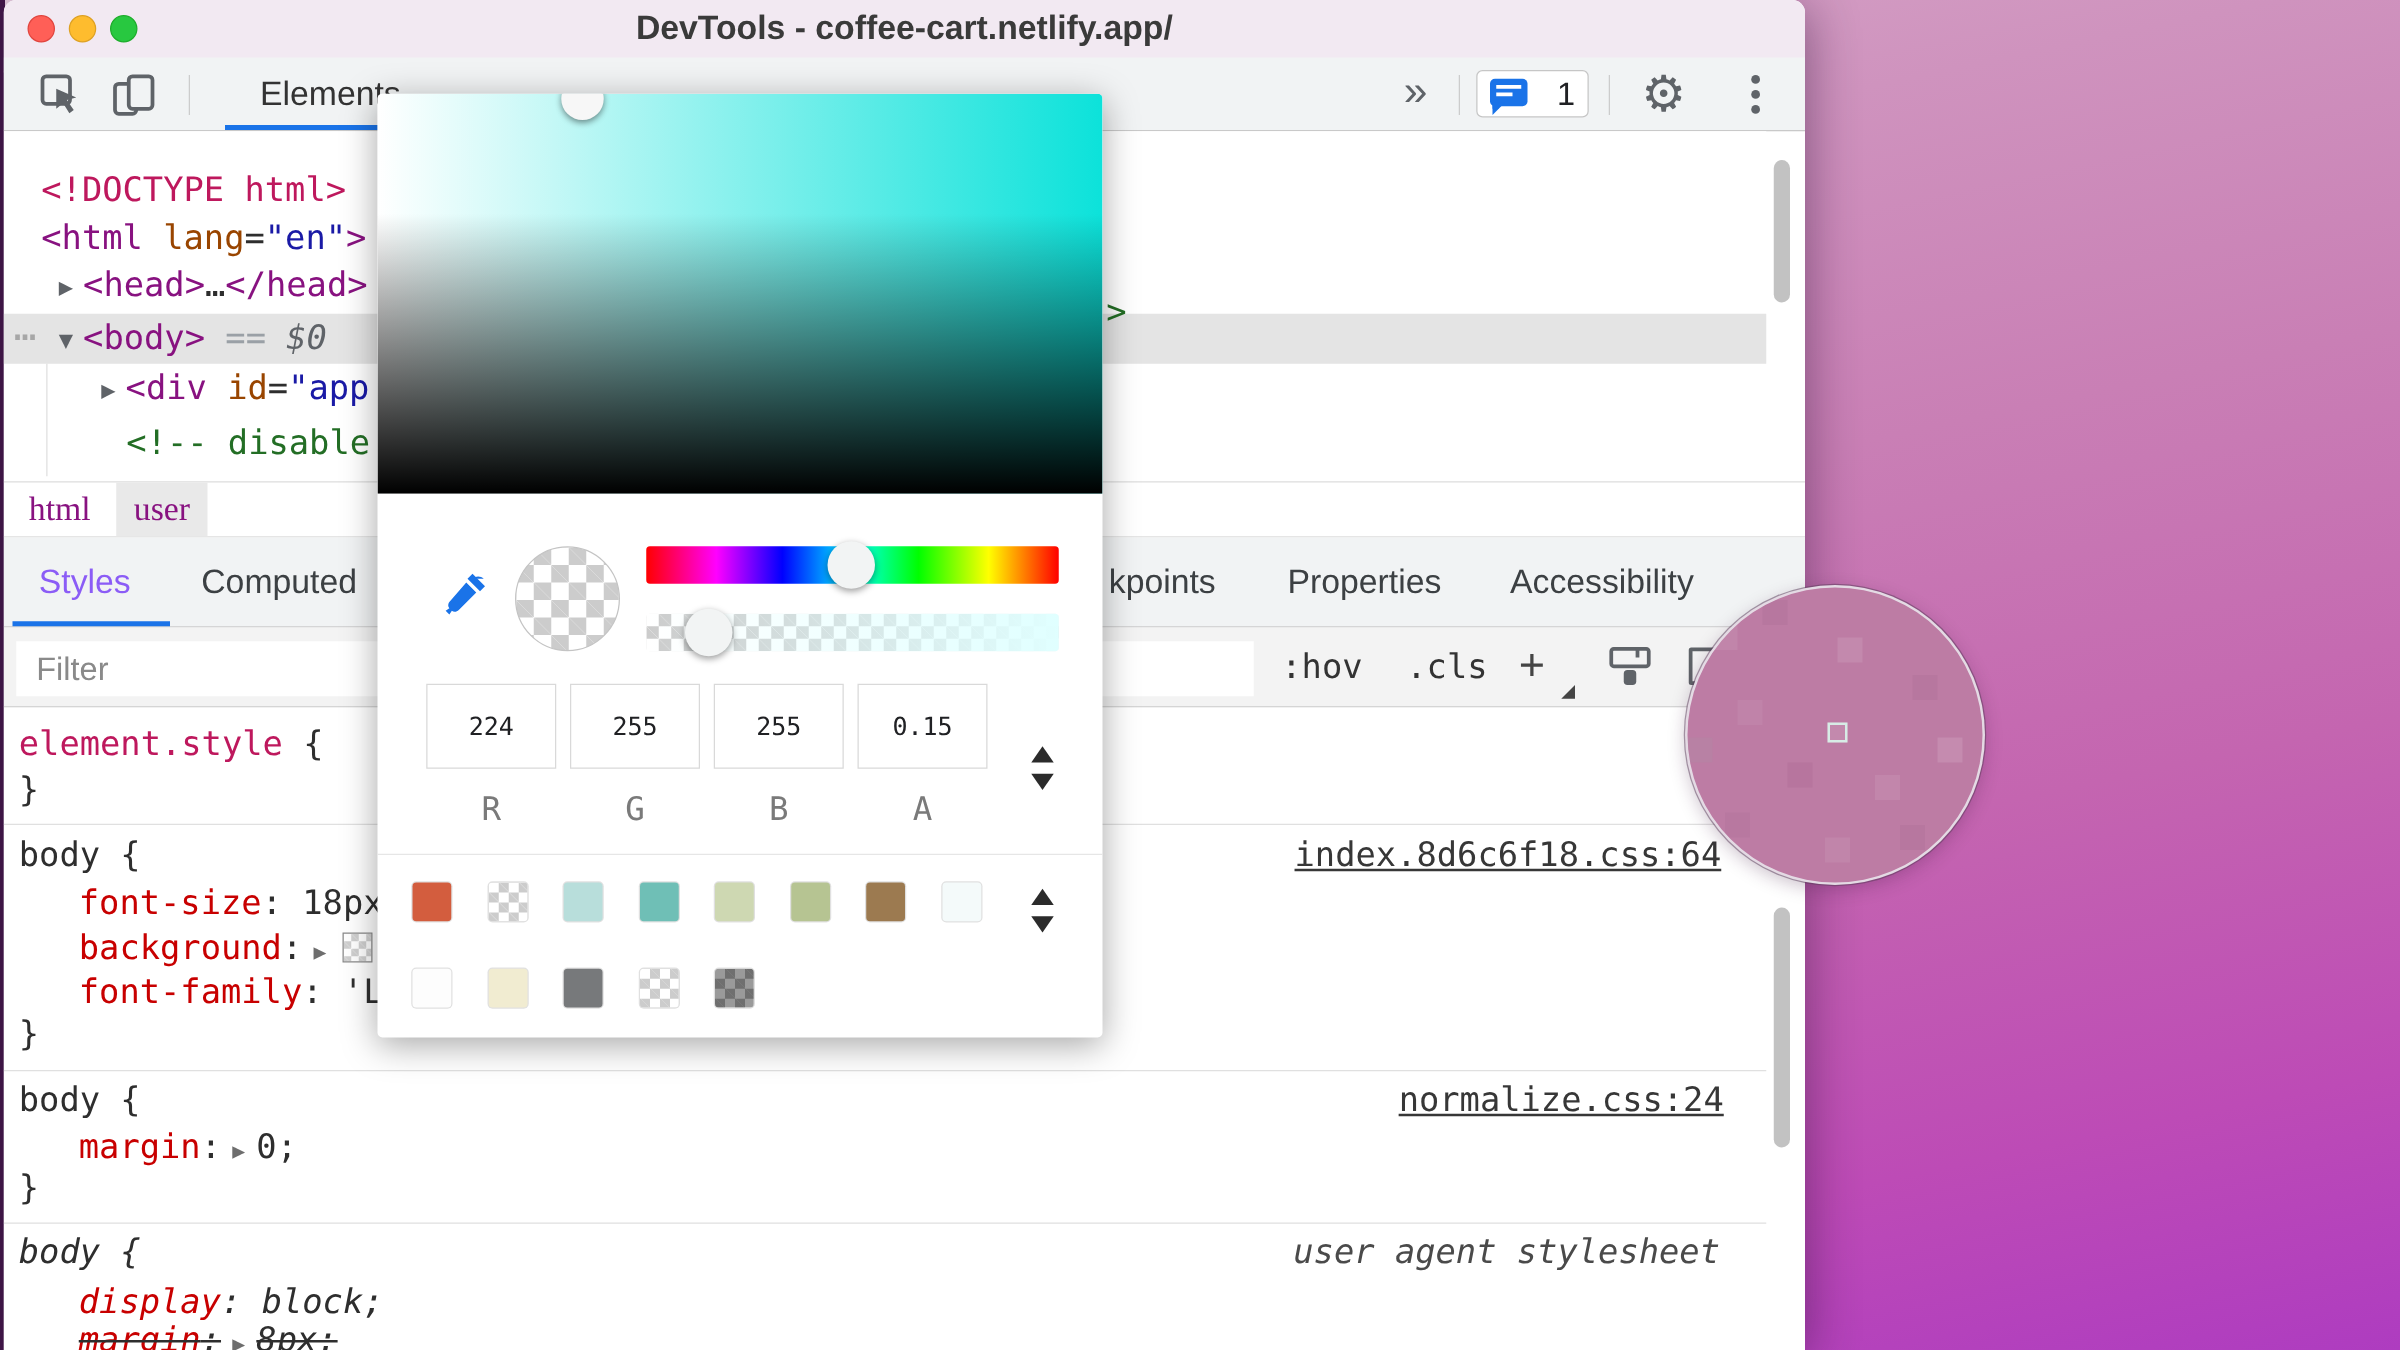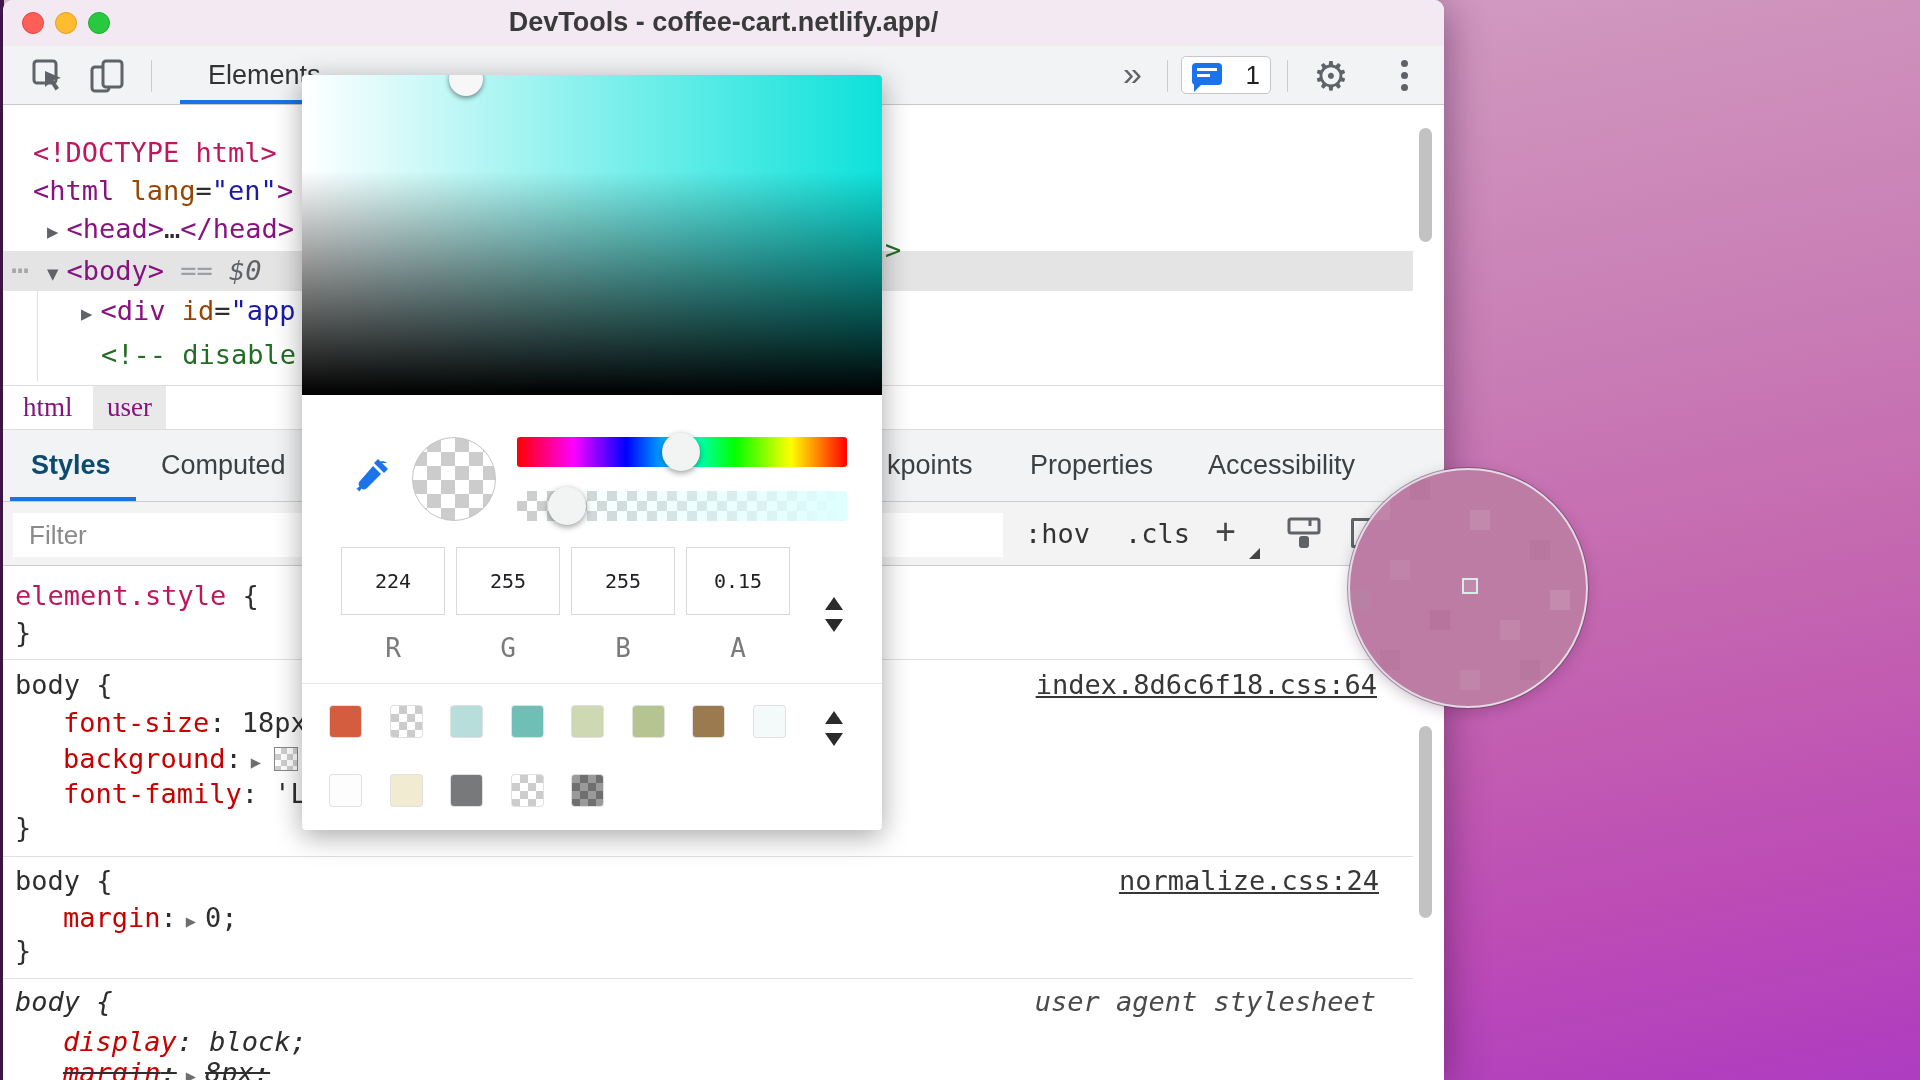--- a/index.html
+++ b/index.html
@@ -78,21 +78,21 @@
   .crumbs { position:absolute; left:0; top:385px; width:100%; height:45px; background:#fff;
     border-top:1px solid #ddd; border-bottom:1px solid #ddd;
     font-family:Liberation Serif, serif; font-size:27px; color:#881280; }
   .crumb { position:absolute; top:0; height:43px; line-height:43px; padding:0 14px; }
   .crumb.sel { background:#e9e9e9; }
 
   
   .stabs { position:absolute; left:0; top:430px; width:100%; height:72px; background:#f1f3f4;
     border-bottom:1px solid #ccc; font-size:27px; color:#3c4043; }
   .stab { position:absolute; top:0; height:71px; line-height:71px; }
-  .stab.active { color:#0c4a6e;font-weight:bold; }
+  .stab.active { color:#8b5cf6; }
   .stab-underline { position:absolute; left:7px; top:67px; width:126px; height:4px; background:#1a73e8; }
 
   
   .filterbar { position:absolute; left:0; top:502px; width:100%; height:64px; background:#f3f3f3;
     border-bottom:1px solid #ccc; }
   .filter-input { position:absolute; left:10px; top:11px; width:990px; height:44px; background:#fff;
     border:none; outline:none; font-size:26px; color:#333; padding:0 16px;
     font-family:"Liberation Sans", sans-serif; }
   .filter-input::placeholder { color:#8a8a8a; }
   .pseudo { position:absolute; top:0; height:63px; line-height:63px;

